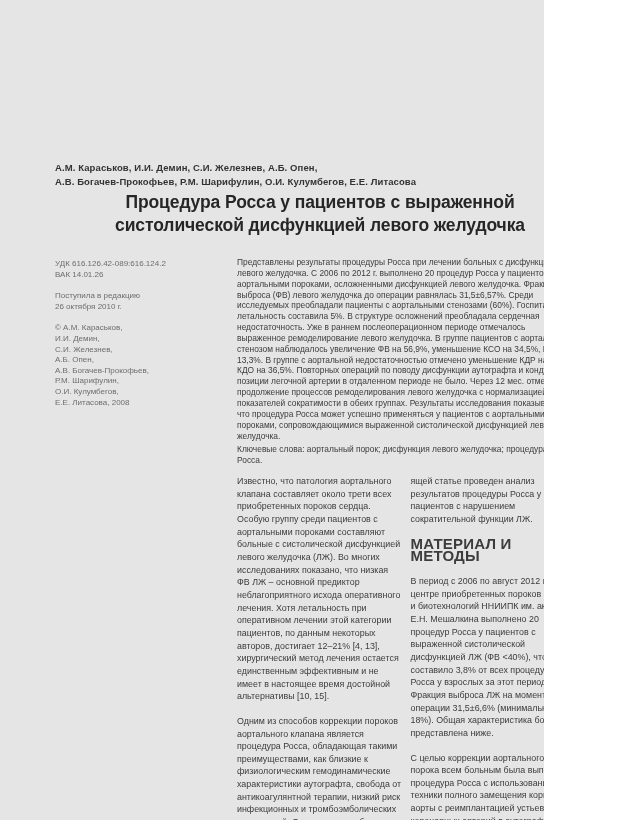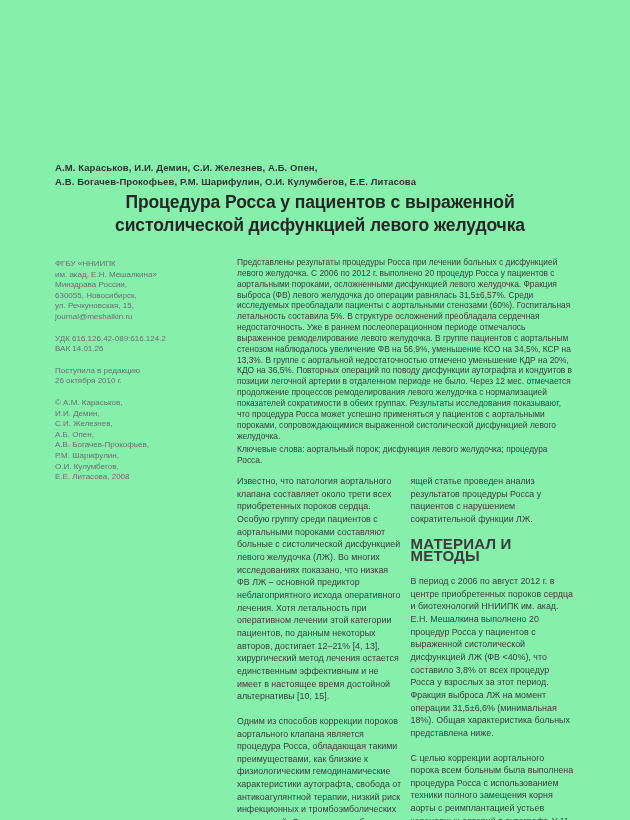--- a/index.html
+++ b/index.html
@@ -3,23 +3,23 @@
 <meta charset="utf-8">
 <style>
   * { margin: 0; padding: 0; box-sizing: border-box; }
   html, body { background: #ffffff; }
   body {
     font-family: "Liberation Sans", "DejaVu Sans", sans-serif;
     -webkit-font-smoothing: antialiased;
   }
   .page {
     position: relative;
-    width: 630px;
+    width: 544px;
     height: 820px;
-    background: #86efac;
+    background: #e5e5e5;
     overflow: hidden;
   }
   .pre { white-space: pre-line; }
 
   
   .authors {
     position: absolute;
     left: 55px; top: 161px;
     width: 520px;
     font-size: 9.5px;
@@ -89,26 +89,20 @@
 
 <div class="page">
 
   <div class="authors pre">А.М. Караськов, И.И. Демин, С.И. Железнев, А.Б. Опен,
 А.В. Богачев-Прокофьев, Р.М. Шарифулин, О.И. Кулумбегов, Е.Е. Литасова</div>
 
   <h1 class="title pre">Процедура Росса у пациентов с выраженной
 систолической дисфункцией левого желудочка</h1>
 
   <div class="sidebar">
-    <div class="block pre">ФГБУ «ННИИПК
-им. акад. Е.Н. Мешалкина»
-Минздрава России,
-630055, Новосибирск,
-ул. Речкуновская, 15,
-journal@meshalkin.ru</div>
     <div class="block">
       <div>УДК 616.126.42-089:616.124.2</div>
       <div>ВАК 14.01.26</div>
     </div>
     <div class="block pre">Поступила в редакцию
 26 октября 2010 г.</div>
     <div class="block pre">© А.М. Караськов,
 И.И. Демин,
 С.И. Железнев,
 А.Б. Опен,

